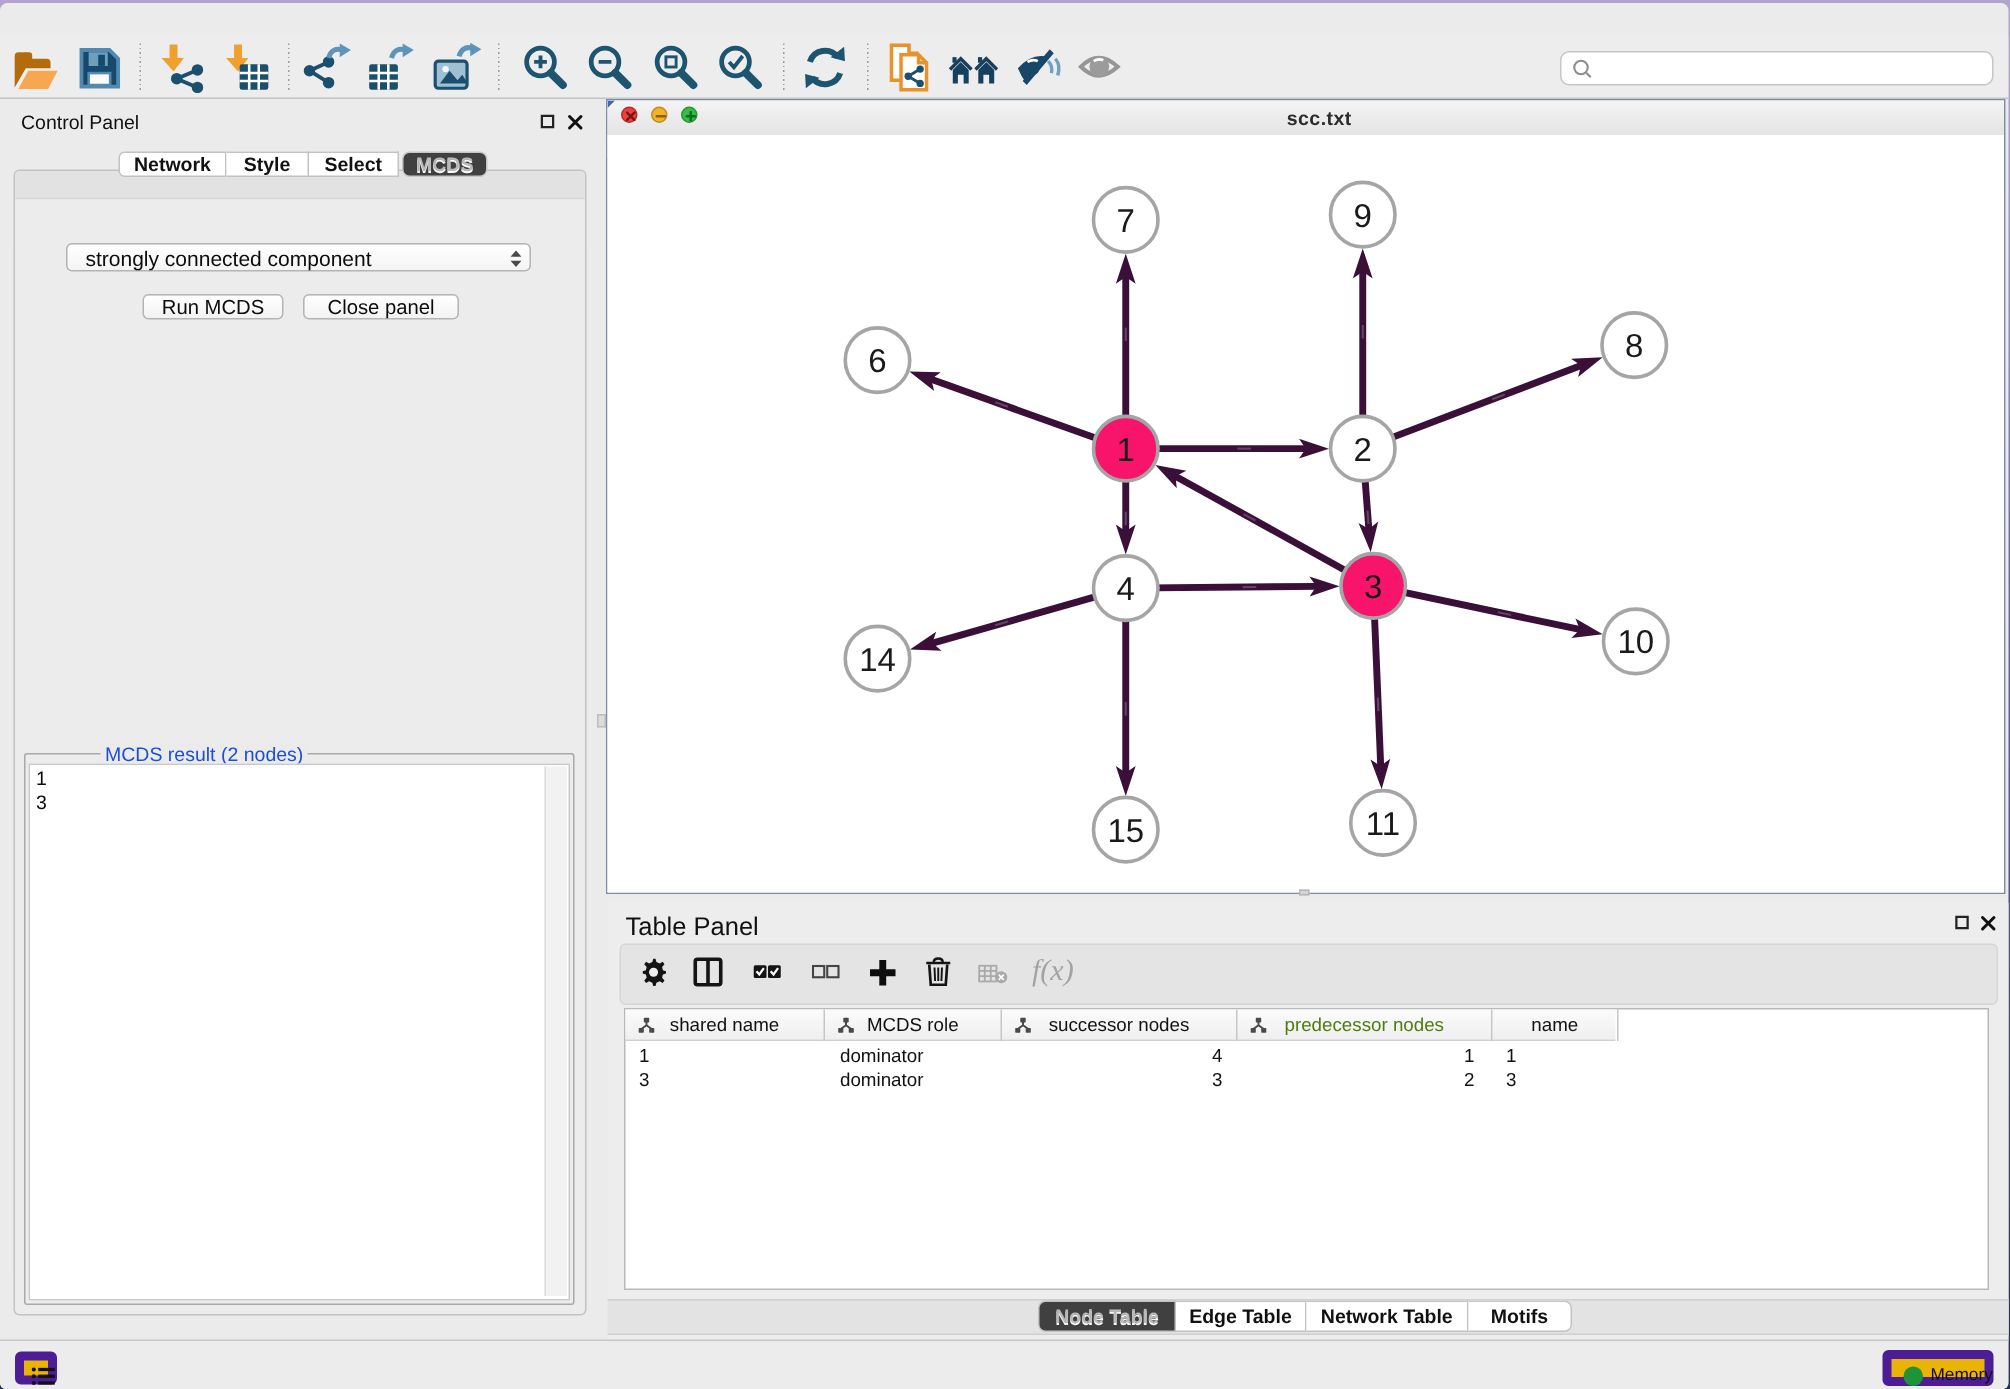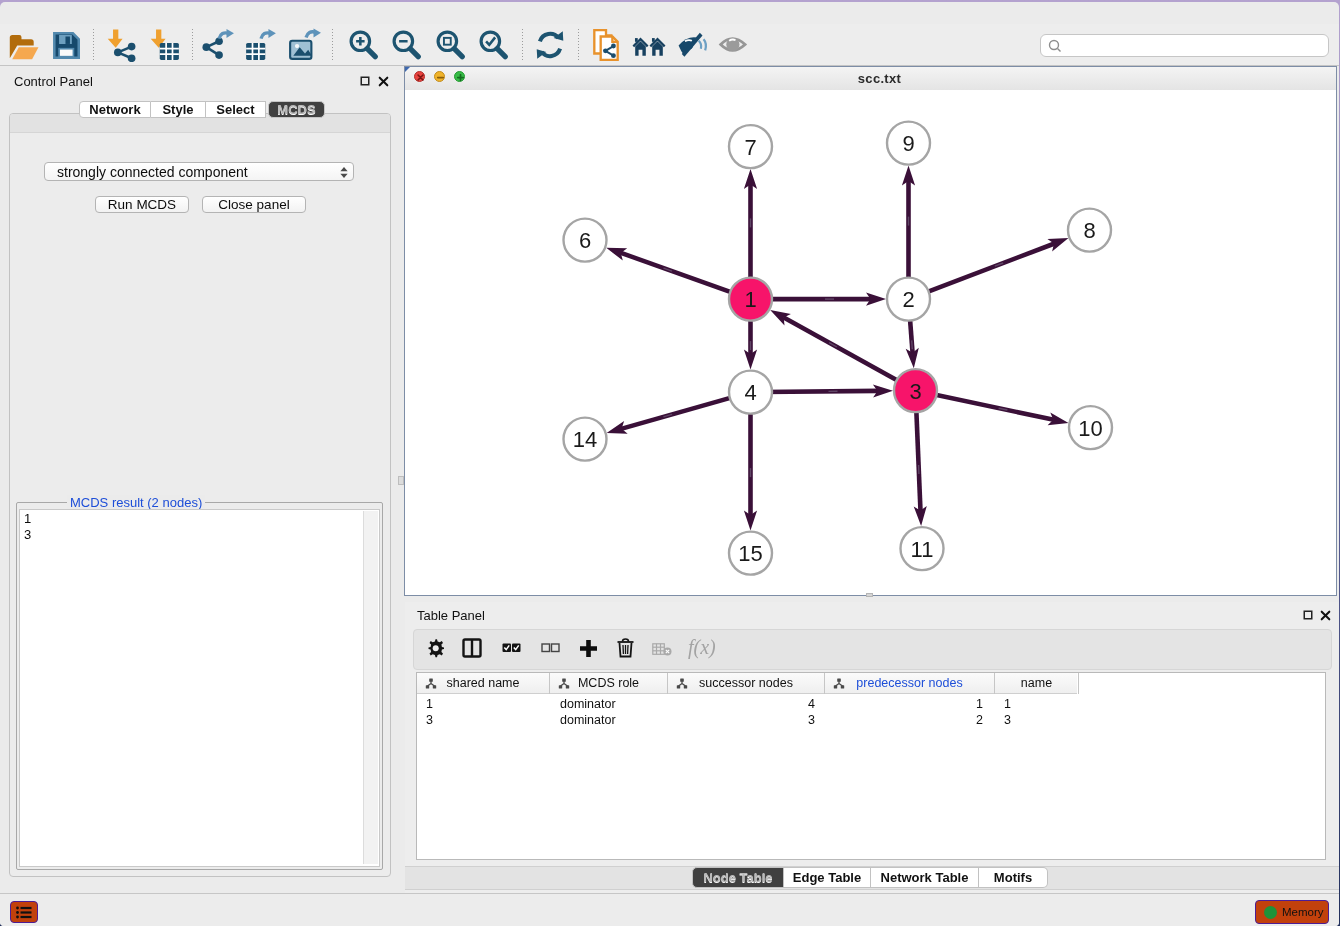--- a/index.html
+++ b/index.html
@@ -40,21 +40,21 @@
  border:1px solid #7d8da6;background:#fff;}
 #ftitle{position:absolute;left:0;top:0;width:100%;height:40px;
  background:linear-gradient(#f4f4f4,#d9d9d9);border-bottom:1px solid #9e9e9e;}
 .fl{position:absolute;top:4px;width:11px;height:11px;border-radius:50%;}
 #canvas{position:absolute;left:0;top:23px;width:931px;height:505px;background:#fff;}
 
 #tpanel{position:absolute;left:405px;top:600px;width:935px;height:291px;background:#ededed;}
 
 #statusbar{position:absolute;left:0;top:891px;width:100%;height:35px;background:#ececec;
  border-top:1px solid #c6c6c6;}
-.btn{background:#c2410c;border:1px solid #4c1d95;border-radius:4px;text-decoration:underline;}
+.btn{background:#eab308;border:6px solid #4c1d95;border-radius:4px;text-decoration:underline;}
 </style>
 </head>
 <body>
 <div id="win">
 
 
   <div id="toolbar">
     <svg class="ticon" style="left:6px" viewBox="0 0 32 32">
         <path d="M4.5 28.5 V9 Q4.5 6.5 7 6.5 H13.5 Q15.5 6.5 15.5 8.5 V10.5 H24.5 Q27 10.5 27 13 V16.5 H11.5 L4.5 28.5 Z" fill="#b26c0c"></path>
         <path d="M13 18 H31.5 L25.5 29.5 H6.8 Z" fill="#f5a84f"></path>
@@ -328,21 +328,21 @@
 <text x="178.5" y="359.5">14</text>
 <text x="344" y="473.5">15</text>
 </g>
       </g>
         </svg>
     </div>
     <div style="position:absolute;left:461px;top:526px;width:7px;height:4px;background:#d5d5d5;border:1px solid #b5b5b5;"></div>
   </div>
 
   <div id="tpanel">
-    <div class="abs" style="left:12px;top:6px;font-size:13px;color:#111;text-align:right;">Table Panel</div>
+    <div class="abs" style="left:12px;top:6px;font-size:17px;color:#111;text-align:right;">Table Panel</div>
     <svg class="abs" style="left:898px;top:8px" width="10" height="10" viewBox="0 0 12 12">
         <rect x="1.5" y="1.5" width="9" height="9" fill="none" stroke="#222" stroke-width="1.8"></rect>
       </svg>
     <svg class="abs" style="left:915px;top:8px" width="11" height="11" viewBox="0 0 13 13">
         <path d="M2 2 L11 11 M11 2 L2 11" stroke="#111" stroke-width="2.4" stroke-linecap="round"></path>
       </svg>
     <div class="abs" style="left:8px;top:27px;width:919px;height:41px;background:#e4e4e4;border:1px solid #d6d6d6;border-radius:4px;"></div>
 
     <svg class="abs" style="left:20px;top:36px" width="21" height="21" viewBox="0 0 21 21">
         <g fill="#141414">
@@ -418,21 +418,21 @@
       <svg width="12" height="11" viewBox="0 0 12 11" style="position:absolute;top:5px;left:259px">
           <g fill="none" stroke="#4a4a4a" stroke-width="1.3">
             <path d="M6 3 V5.5 M6 5.5 L2.5 8 M6 5.5 L9.5 8"></path>
           </g>
           <g fill="#4a4a4a">
             <rect x="4.2" y="0.5" width="3.6" height="3.2" rx="0.5"></rect>
             <rect x="0.8" y="7.3" width="3.4" height="3.2" rx="0.5"></rect>
             <rect x="7.8" y="7.3" width="3.4" height="3.2" rx="0.5"></rect>
           </g>
         </svg>
-      <div style="position:absolute;left:408px;top:0;width:170px;height:21px;border-right:1px solid #c6c6c6;font-size:12.5px;color:#1d4ed8;text-align:center;line-height:21px;">predecessor nodes</div>
+      <div style="position:absolute;left:408px;top:0;width:170px;height:21px;border-right:1px solid #c6c6c6;font-size:12.5px;color:#4d7c0f;text-align:center;line-height:21px;">predecessor nodes</div>
       <svg width="12" height="11" viewBox="0 0 12 11" style="position:absolute;top:5px;left:416px">
           <g fill="none" stroke="#4a4a4a" stroke-width="1.3">
             <path d="M6 3 V5.5 M6 5.5 L2.5 8 M6 5.5 L9.5 8"></path>
           </g>
           <g fill="#4a4a4a">
             <rect x="4.2" y="0.5" width="3.6" height="3.2" rx="0.5"></rect>
             <rect x="0.8" y="7.3" width="3.4" height="3.2" rx="0.5"></rect>
             <rect x="7.8" y="7.3" width="3.4" height="3.2" rx="0.5"></rect>
           </g>
         </svg>

